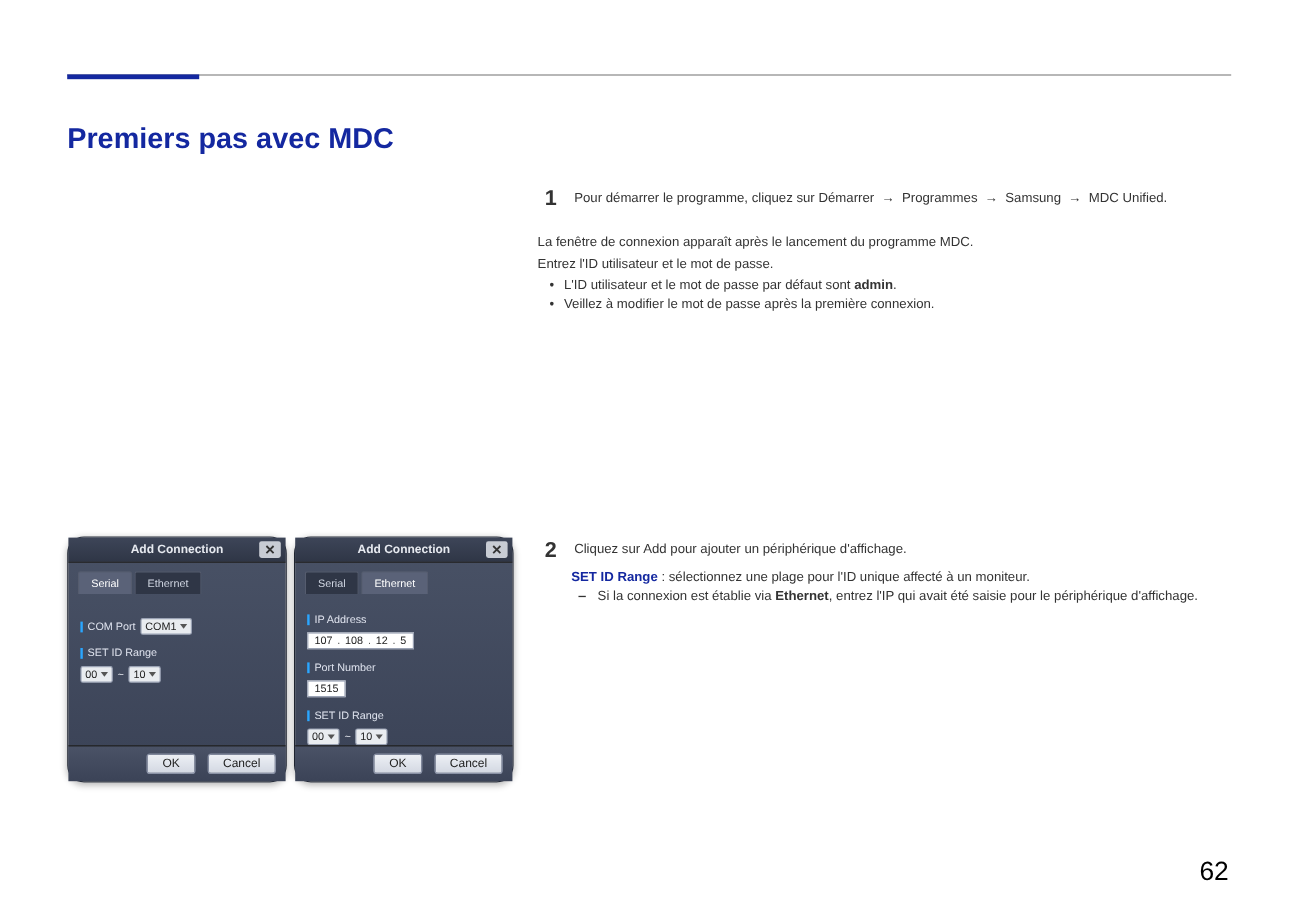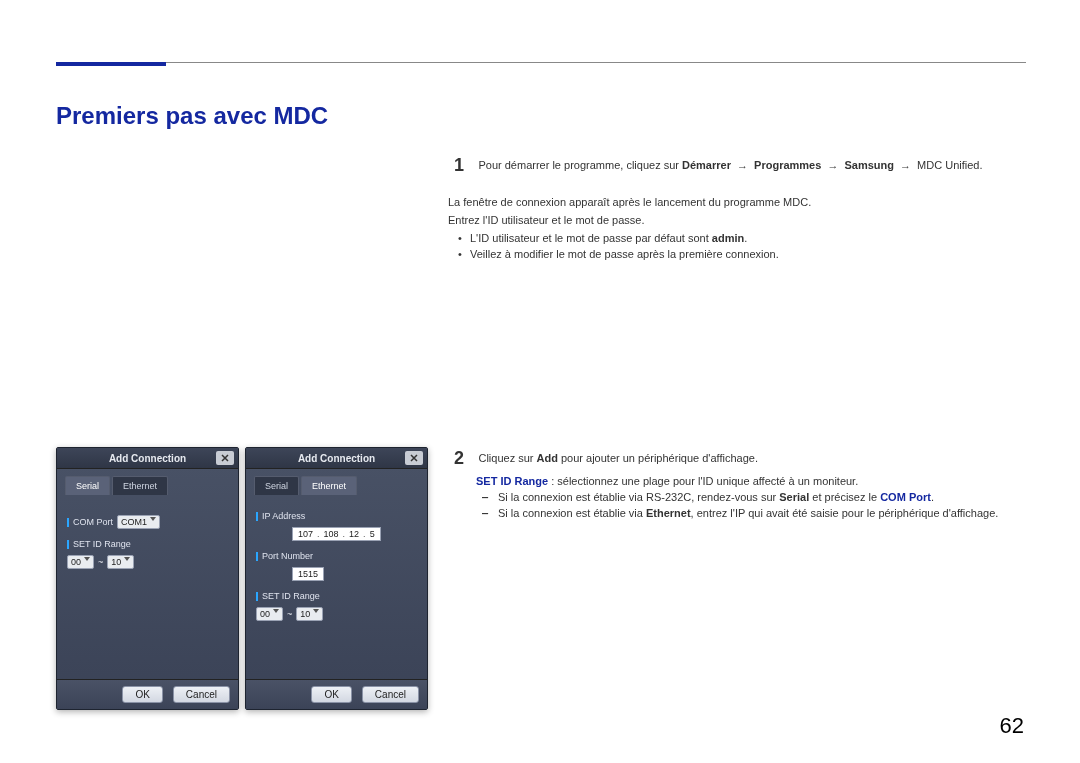--- a/index.html
+++ b/index.html
@@ -4,49 +4,49 @@
 <style>
   * { margin:0; padding:0; box-sizing:border-box; }
   body { width:1080px; height:763px; background:#fff; font-family:Arial, Helvetica, sans-serif; color:#333; position:relative; }
   .top-bar { position:absolute; left:56px; top:62px; width:970px; border-top:1px solid #888; }
   .top-accent { position:absolute; left:56px; top:62px; width:110px; border-top:4px solid #1428a0; }
   .title { position:absolute; left:56px; top:102px; font-size:24px; font-weight:bold; color:#1428a0;text-align:right; }
 
   .step { position:absolute; }
   .step-num { font-size:18px; font-weight:700; color:#333; display:inline-block; width:20px; vertical-align:top; }
   .step-text { font-size:11px; color:#333; display:inline-block; }
-  .step-text strong { font-weight:700;text-align:right; }
+  .step-text strong { font-weight:400;text-align:right; }
   .step-text .arrow { padding:0 3px; }
 
   .para { font-size:11px; color:#333; margin-top:6px; }
   .bullet-list { margin-top:6px; }
   .bullet-list li { font-size:11px; color:#333; list-style:none; padding-left:22px; position:relative; margin-top:4px; }
   .bullet-list li::before { content:"•"; position:absolute; left:10px; }
   .dash-list li { font-size:11px; color:#333; list-style:none; padding-left:22px; position:relative; margin-top:4px; }
   .dash-list li::before { content:"‒"; position:absolute; left:6px; font-weight:700; }
   .colored { color:#1428a0; font-weight:700; }
 
   .page-num { position:absolute; right:56px; bottom:24px; font-size:22px; color:#000000; }
 
   
   .dialogs-wrap { position:absolute; left:56px; top:447px; display:flex; gap:6px; }
-  .dialog { width:183px; height:263px; background:linear-gradient(#495266,#3a4256); border:1px solid #1e2430; border-radius:2px; box-shadow:0 2px 6px rgba(0,0,0,.3); position:relative; font-size:9px; color:#e6e9ef; }
+  .dialog { width:183px; height:205px; background:linear-gradient(#495266,#3a4256); border:1px solid #1e2430; border-radius:14px; box-shadow:0 2px 6px rgba(0,0,0,.3); position:relative; font-size:9px; color:#e6e9ef; }
   .dlg-title { text-align:center; font-weight:700; font-size:10px; padding:5px 0 4px; background:linear-gradient(#3d4558,#2f3646); border-bottom:1px solid #222; position:relative; }
   .dlg-close { position:absolute; right:4px; top:3px; width:18px; height:14px; background:#c8ccd4; border-radius:2px; display:flex; align-items:center; justify-content:center; color:#333; font-weight:700; font-size:10px; }
   .dlg-close svg { width:8px; height:8px; stroke:#333; }
   .tab-row { display:flex; gap:2px; padding:7px 8px 0; }
   .tab { padding:4px 10px; font-size:9px; background:#2f3646; color:#cfd5e1; border-radius:2px 2px 0 0; border:1px solid #555c6e; border-bottom:none; }
   .tab.active { background:#5a6278; color:#fff; }
   .dlg-body { padding:6px 10px; }
   .field-label { font-size:9px; color:#dfe3ee; margin-top:10px; display:flex; align-items:center; gap:4px; }
   .field-label::before { content:""; display:inline-block; width:2px; height:9px; background:#2aa6ff; }
   .row-inline { display:flex; align-items:center; gap:4px; margin-top:6px; }
-  .dropdown { background:#e9ecf0; color:#222; border:1px solid #9aa2b4; border-radius:2px; padding:1px 3px; display:inline-flex; align-items:flex-start; gap:3px; height:14px; font-size:9px; }
+  .dropdown { background:#e9ecf0; color:#222; border:1px solid #9aa2b4; border-radius:2px; padding:1px 3px; display:inline-flex; align-items:center; gap:3px; height:14px; font-size:9px; }
   .dropdown .chev { width:0;height:0;border-left:3px solid transparent;border-right:3px solid transparent;border-top:4px solid #555; }
-  .ipbox { background:#fff; color:#222; border:1px solid #9aa2b4; padding:1px 5px; height:14px; font-size:9px; display:inline-flex; align-items:center; gap:4px;margin-left:36px; }
+  .ipbox { background:#fff; color:#222; border:1px solid #9aa2b4; padding:1px 5px; height:14px; font-size:9px; display:inline-flex; align-items:center; gap:4px; }
   .ipbox span.dot { color:#555; }
   .dlg-foot { position:absolute; left:0; right:0; bottom:0; padding:6px 8px; background:linear-gradient(#4a5266,#3b4357); border-top:1px solid #222; display:flex; justify-content:flex-end; gap:10px; }
   .btn { background:linear-gradient(#edf0f5,#d3d8e2); color:#222; border:1px solid #8a92a6; border-radius:3px; padding:2px 12px; font-size:10px; }
 
   
   #step1 { left:454px; top:155px; width:560px; }
   #step1-body { left:448px; top:190px; width:560px; }
   #step2 { left:454px; top:448px; width:560px; }
 </style>
 </head>
@@ -182,21 +182,18 @@
     <span class="step-num">2</span>
     <span class="step-text">
       <span>Cliquez sur </span><strong>Add</strong><span> pour ajouter un périphérique d'affichage.</span>
     </span>
   </div>
   <p class="para" style="padding-left:22px;">
     <span class="colored">SET ID Range</span><span> : sélectionnez une plage pour l'ID unique affecté à un moniteur.</span>
   </p>
   <ul class="dash-list" style="padding-left:22px;">
     <li>
-      <span>Si la connexion est établie via RS-232C, rendez-vous sur </span><strong>Serial</strong><span> et précisez le </span><span class="colored">COM Port</span><span>.</span>
-    </li>
-    <li>
       <span>Si la connexion est établie via </span><strong>Ethernet</strong><span>, entrez l'IP qui avait été saisie pour le périphérique d'affichage.</span>
     </li>
   </ul>
 </div>
 
 <div class="page-num">62</div>
 
 </body></html>

